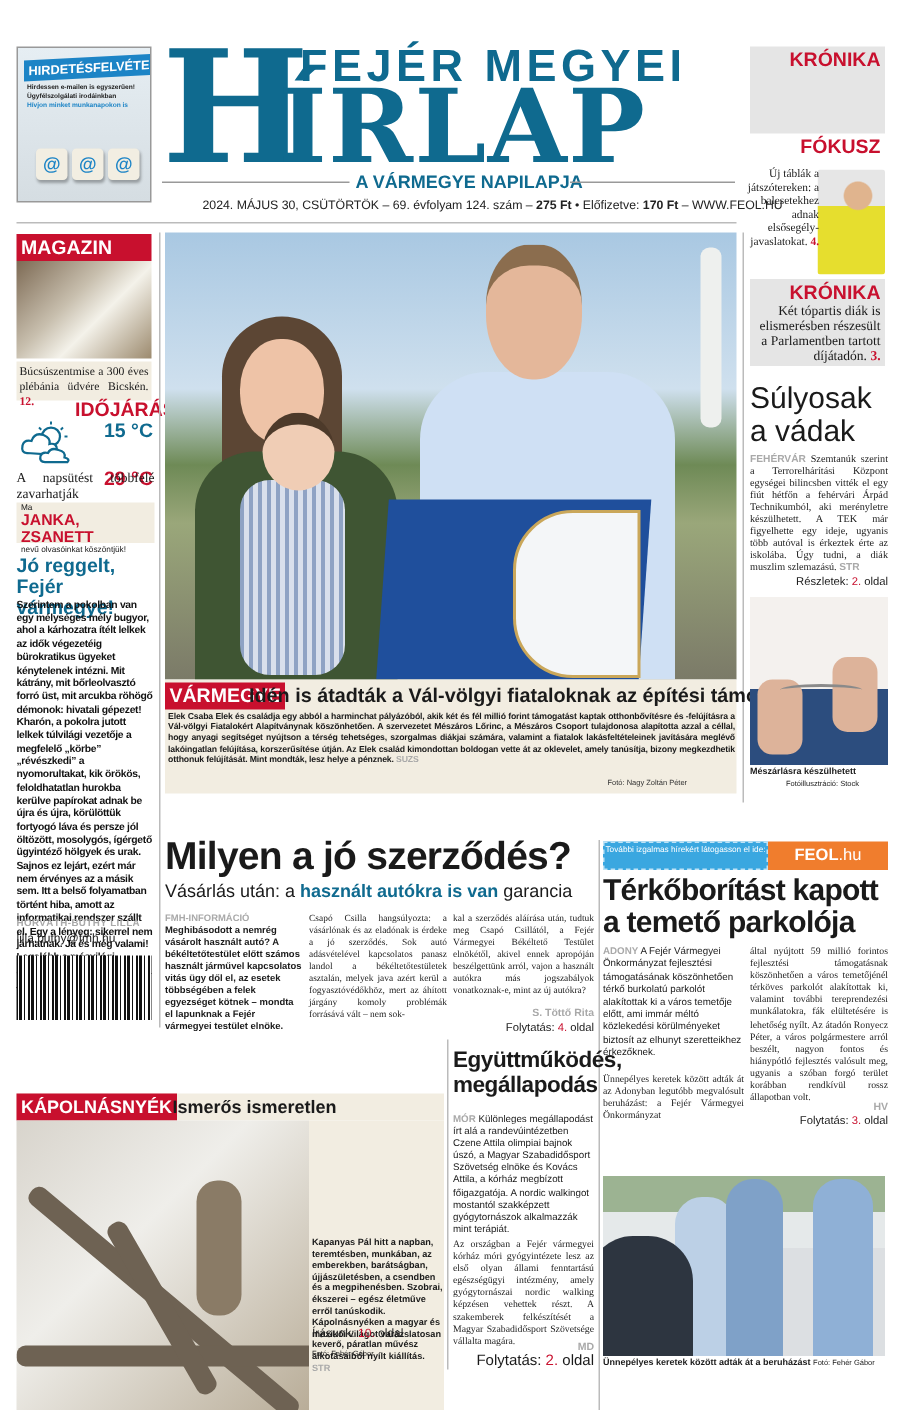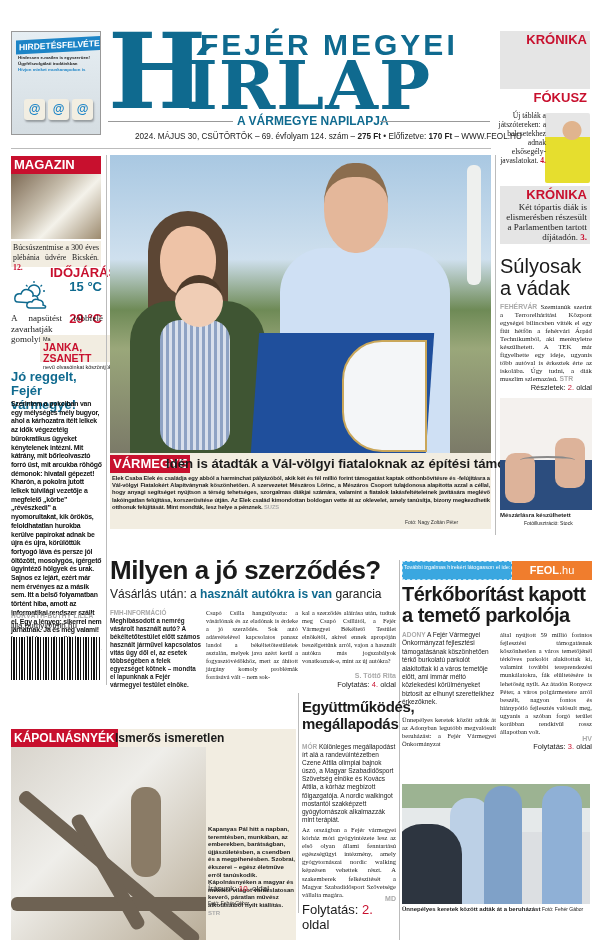--- a/index.html
+++ b/index.html
@@ -37,21 +37,21 @@
 
   
   .mag-lbl { left: 11px; top: 156px; width: 90px; height: 18px; font-size: 13px; padding-left: 3px; line-height: 18px; }
   .mag-photo { left: 11px; top: 174px; width: 90px; height: 65px; background: linear-gradient(135deg,#7d6a54,#c8bfae 40%,#f4f2ea 60%,#9c8a6e); }
   .mag-cap { left: 11px; top: 241px; width: 90px; height: 26px; background: #f2ede1; font-size: 7.8px; line-height: 10px; padding: 2px 2px; text-align: justify; }
   .weather-title { left: 50px; top: 265px; width: 52px; text-align: right; color: #c8102e; font-family: "Liberation Sans", sans-serif; font-weight: 700; font-size: 13px; }
   .temp1 { left: 50px; top: 279px; width: 52px; text-align: right; color: #0f6a8f; font-family: "Liberation Sans", sans-serif; font-weight: 700; font-size: 13px; }
   .temp2 { left: 50px; top: 295px; width: 52px; text-align: right; color: #c8102e; font-family: "Liberation Sans", sans-serif; font-weight: 700; font-size: 13px; margin-top: 16px; }
   .cloud { left: 12px; top: 280px; width: 38px; height: 30px; }
   .w-txt { left: 11px; top: 313px; width: 92px; font-size: 9px; line-height: 10.5px; text-align: justify; }
-  .nameday { left: 11px; top: 335px; width: 92px; height: 27px; background: #f2ede1; padding: 1px 3px; margin-left: 29px; }
+  .nameday { left: 11px; top: 335px; width: 92px; height: 27px; background: #f2ede1; padding: 1px 3px; }
   .nameday .ma { font-family: "Liberation Sans", sans-serif; font-size: 5.5px; }
   .nameday .nm { font-family: "Liberation Sans", sans-serif; font-weight: 700; color: #c8102e; font-size: 10.5px; line-height: 11px; }
   .nameday .sm { font-family: "Liberation Sans", sans-serif; font-size: 5.5px; }
   .jo { left: 11px; top: 370px; width: 95px; color: #0f6a8f; font-family: "Liberation Sans", sans-serif; font-weight: 700; font-size: 13px; line-height: 14px; }
   .column { left: 11px; top: 400px; width: 92px; font-family: "Liberation Sans", sans-serif; font-size: 6.9px; line-height: 8.7px; color: #111; font-weight: 700; letter-spacing: -0.2px; }
   .author { left: 11px; top: 612px; font-family: "Liberation Sans", sans-serif; font-weight: 700; font-size: 6.5px; color: #a9a9a9; letter-spacing: 0.3px; }
   .email { left: 11px; top: 621px; font-family: Liberation Sans, sans-serif; font-size: 8px; }
   .barcode { left: 11px; top: 637px; width: 90px; height: 43px; background: repeating-linear-gradient(90deg,#111 0 1px,#fff 1px 2px,#111 2px 4px,#fff 4px 5px,#111 5px 6px,#fff 6px 8px); }
 
   
@@ -125,21 +125,21 @@
   .kap-photo .bar { position: absolute; background: #6e6253; border-radius: 6px; }
   .kap-cap-box { left: 206px; top: 747px; width: 90px; height: 193px; background: #f2ede1; }
   .kap-txt { left: 206px; top: 825px; width: 90px; font-family: "Liberation Sans", sans-serif; font-weight: 700; font-size: 6.1px; line-height: 7.6px; padding-left: 2px; }
   .kap-irasunk { left: 208px; top: 884px; font-family: "Liberation Sans", sans-serif; font-size: 8px; }
   .kap-credit { left: 208px; top: 900px; font-family: "Liberation Sans", sans-serif; font-size: 5px; }
 
   
   .egy-h { left: 302px; top: 698px; width: 96px; font-family: "Liberation Sans", sans-serif; font-weight: 700; font-size: 15px; line-height: 17px; letter-spacing: -0.3px; }
   .egy-c1 { left: 302px; top: 743px; width: 94px; font-family: "Liberation Sans", sans-serif; font-size: 6.5px; line-height: 8.1px; }
   .egy-c2 { left: 302px; top: 826px; width: 94px; font-size: 6.5px; line-height: 8.1px; text-align: justify; }
-  .egy-foot { left: 302px; top: 902px; width: 94px; font-family: "Liberation Sans", sans-serif; font-size: 13px; }
+  .egy-foot { left: 302px; top: 902px; width: 94px; text-align: right; font-family: "Liberation Sans", sans-serif; font-size: 10px; }
   .md { left: 302px; top: 895px; width: 94px; text-align: right; font-family: "Liberation Sans", sans-serif; font-weight: 700; font-size: 7px; color: #a9a9a9; }
 </style>
 </head>
 <body>
 
 <div class="abs ad-box">
   <div class="tag">HIRDETÉSFELVÉTEL</div>
   <div class="ln">Hirdessen e-mailen is egyszerűen!</div>
   <div class="ln">Ügyfélszolgálati irodáinkban</div>
   <div class="ln b">Hívjon minket munkanapokon is</div>

